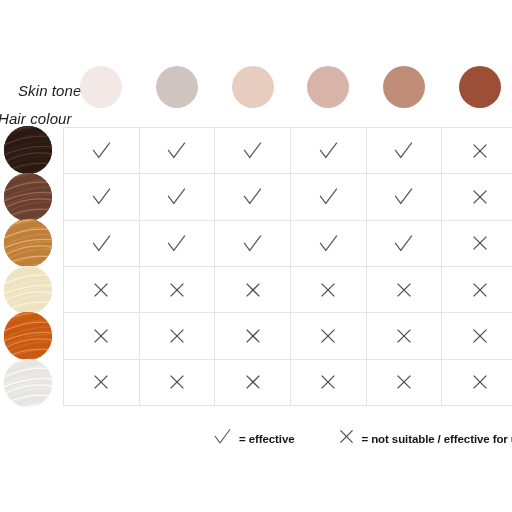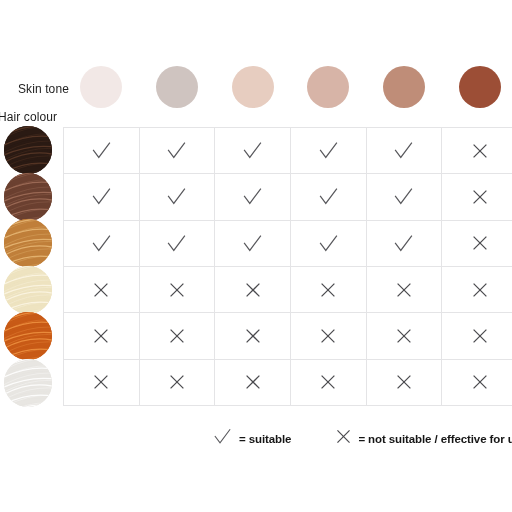--- a/index.html
+++ b/index.html
@@ -18,24 +18,25 @@
   }
 
   #chart {
     position: absolute;
     inset: 0;
   }
 
   
   .axis-label {
     position: absolute;
-    font-size: 12px;
+    font-size: 15px;
     color: #1d1d1d;
     white-space: nowrap;
     letter-spacing: 0.1px;
+    font-style: italic;
   }
   #skin-tone-label {
     left: 18px;
     top: 82px;
   }
   #hair-colour-label {
     left: -2px;
     top: 110px;
   }
 
@@ -675,21 +676,21 @@
           </svg>
         </span>
       </div>
     </div>
 
   <div id="legend">
     <div class="legend-item">
       <span class="lg-mark"><svg width="21" height="21" viewBox="0 0 22 22">
             <path class="stroke" d="M 3 10.5 L 8.4 17.6 L 19 3.4"></path>
           </svg></span>
-      <span class="legend-text">= suitable</span>
+      <span class="legend-text">= effective</span>
     </div>
     <div id="legend-gap"></div>
     <div class="legend-item">
       <span class="lg-mark"><svg width="17" height="17" viewBox="0 0 18 18">
             <path class="stroke-x" d="M 2.6 2.6 L 15.4 15.4"></path>
             <path class="stroke-x" d="M 15.4 2.6 L 2.6 15.4"></path>
           </svg></span>
       <span class="legend-text">= not suitable / effective for use</span>
     </div>
   </div>

